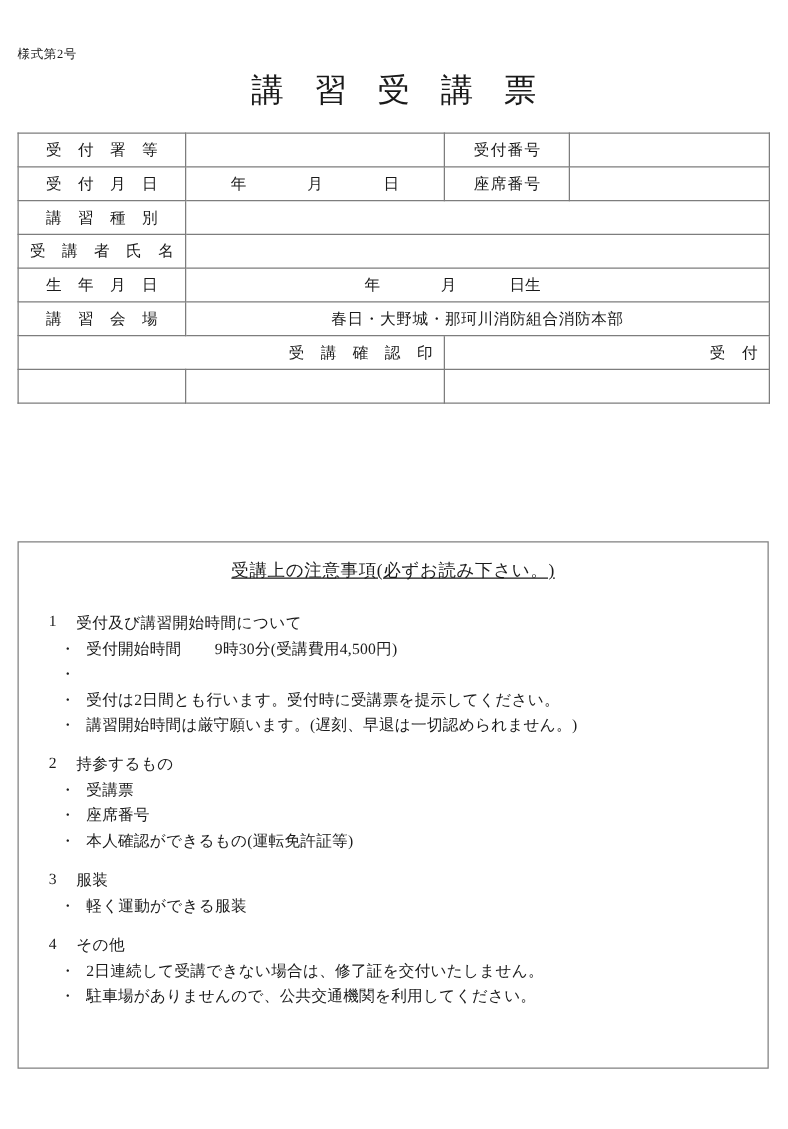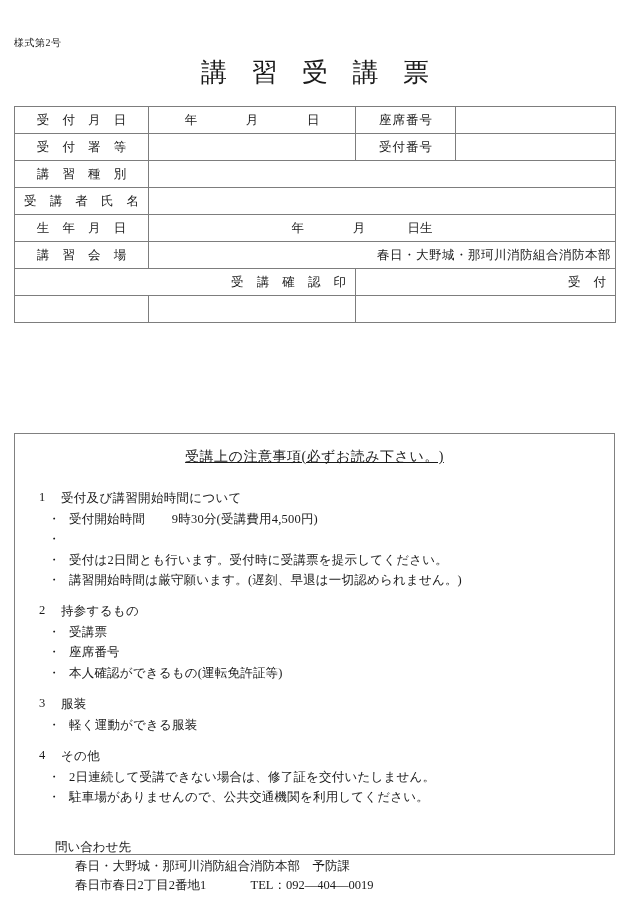--- a/index.html
+++ b/index.html
@@ -67,21 +67,21 @@
     text-indent: 5px;
     width: 134px;
   }
   .lbl-tight {
     text-align: center;
     letter-spacing: 1px;
     text-indent: 1px;
     width: 100px;
   }
   .val {
-    text-align: right;
+    text-align: center;
     margin-left: 40px;
   }
   .date-cells {
     text-align: center;
   }
   .date-cells span.seg {
     display: inline-block;
     min-width: 58px;
     text-align: center;
   }
@@ -175,36 +175,36 @@
 
   <table class="form-table">
     <colgroup>
       <col style="width:134px">
       <col style="width:207px">
       <col style="width:100px">
       <col style="width:160px">
     </colgroup>
     <tbody>
       <tr>
+        <td class="lbl">受 付 署 等</td>
+        <td class="val"></td>
+        <td class="lbl-tight">受付番号</td>
+        <td class="val"></td>
+      </tr>
+      <tr>
         <td class="lbl">受 付 月 日</td>
         <td class="date-cells">
           <span class="seg">年</span>
           <span class="seg">月</span>
           <span class="seg">日</span>
         </td>
         <td class="lbl-tight">座席番号</td>
         <td class="val"></td>
       </tr>
       <tr>
-        <td class="lbl">受 付 署 等</td>
-        <td class="val"></td>
-        <td class="lbl-tight">受付番号</td>
-        <td class="val"></td>
-      </tr>
-      <tr>
         <td class="lbl">講 習 種 別</td>
         <td class="val" colspan="3"></td>
       </tr>
       <tr>
         <td class="lbl">受 講 者 氏 名</td>
         <td class="val" colspan="3"></td>
       </tr>
       <tr>
         <td class="lbl">生 年 月 日</td>
         <td class="date-cells" colspan="3">
@@ -302,24 +302,15 @@
           <span class="bullet-text">2日連続して受講できない場合は、修了証を交付いたしません。</span>
         </div>
         <div class="bullet-row">
           <span class="bullet-dot">・</span>
           <span class="bullet-text">駐車場がありませんので、公共交通機関を利用してください。</span>
         </div>
       </div>
 
     </div>
 
-    <div class="contact">
-      <div>問い合わせ先</div>
-      <div class="contact-line-2">春日・大野城・那珂川消防組合消防本部　予防課</div>
-      <div class="contact-line-3">
-        <span>春日市春日2丁目2番地1</span>
-        <span class="tel-gap"></span>
-        <span>TEL：092—404—0019</span>
-      </div>
-    </div>
   </div>
 
 </div>
 
 </body></html>

